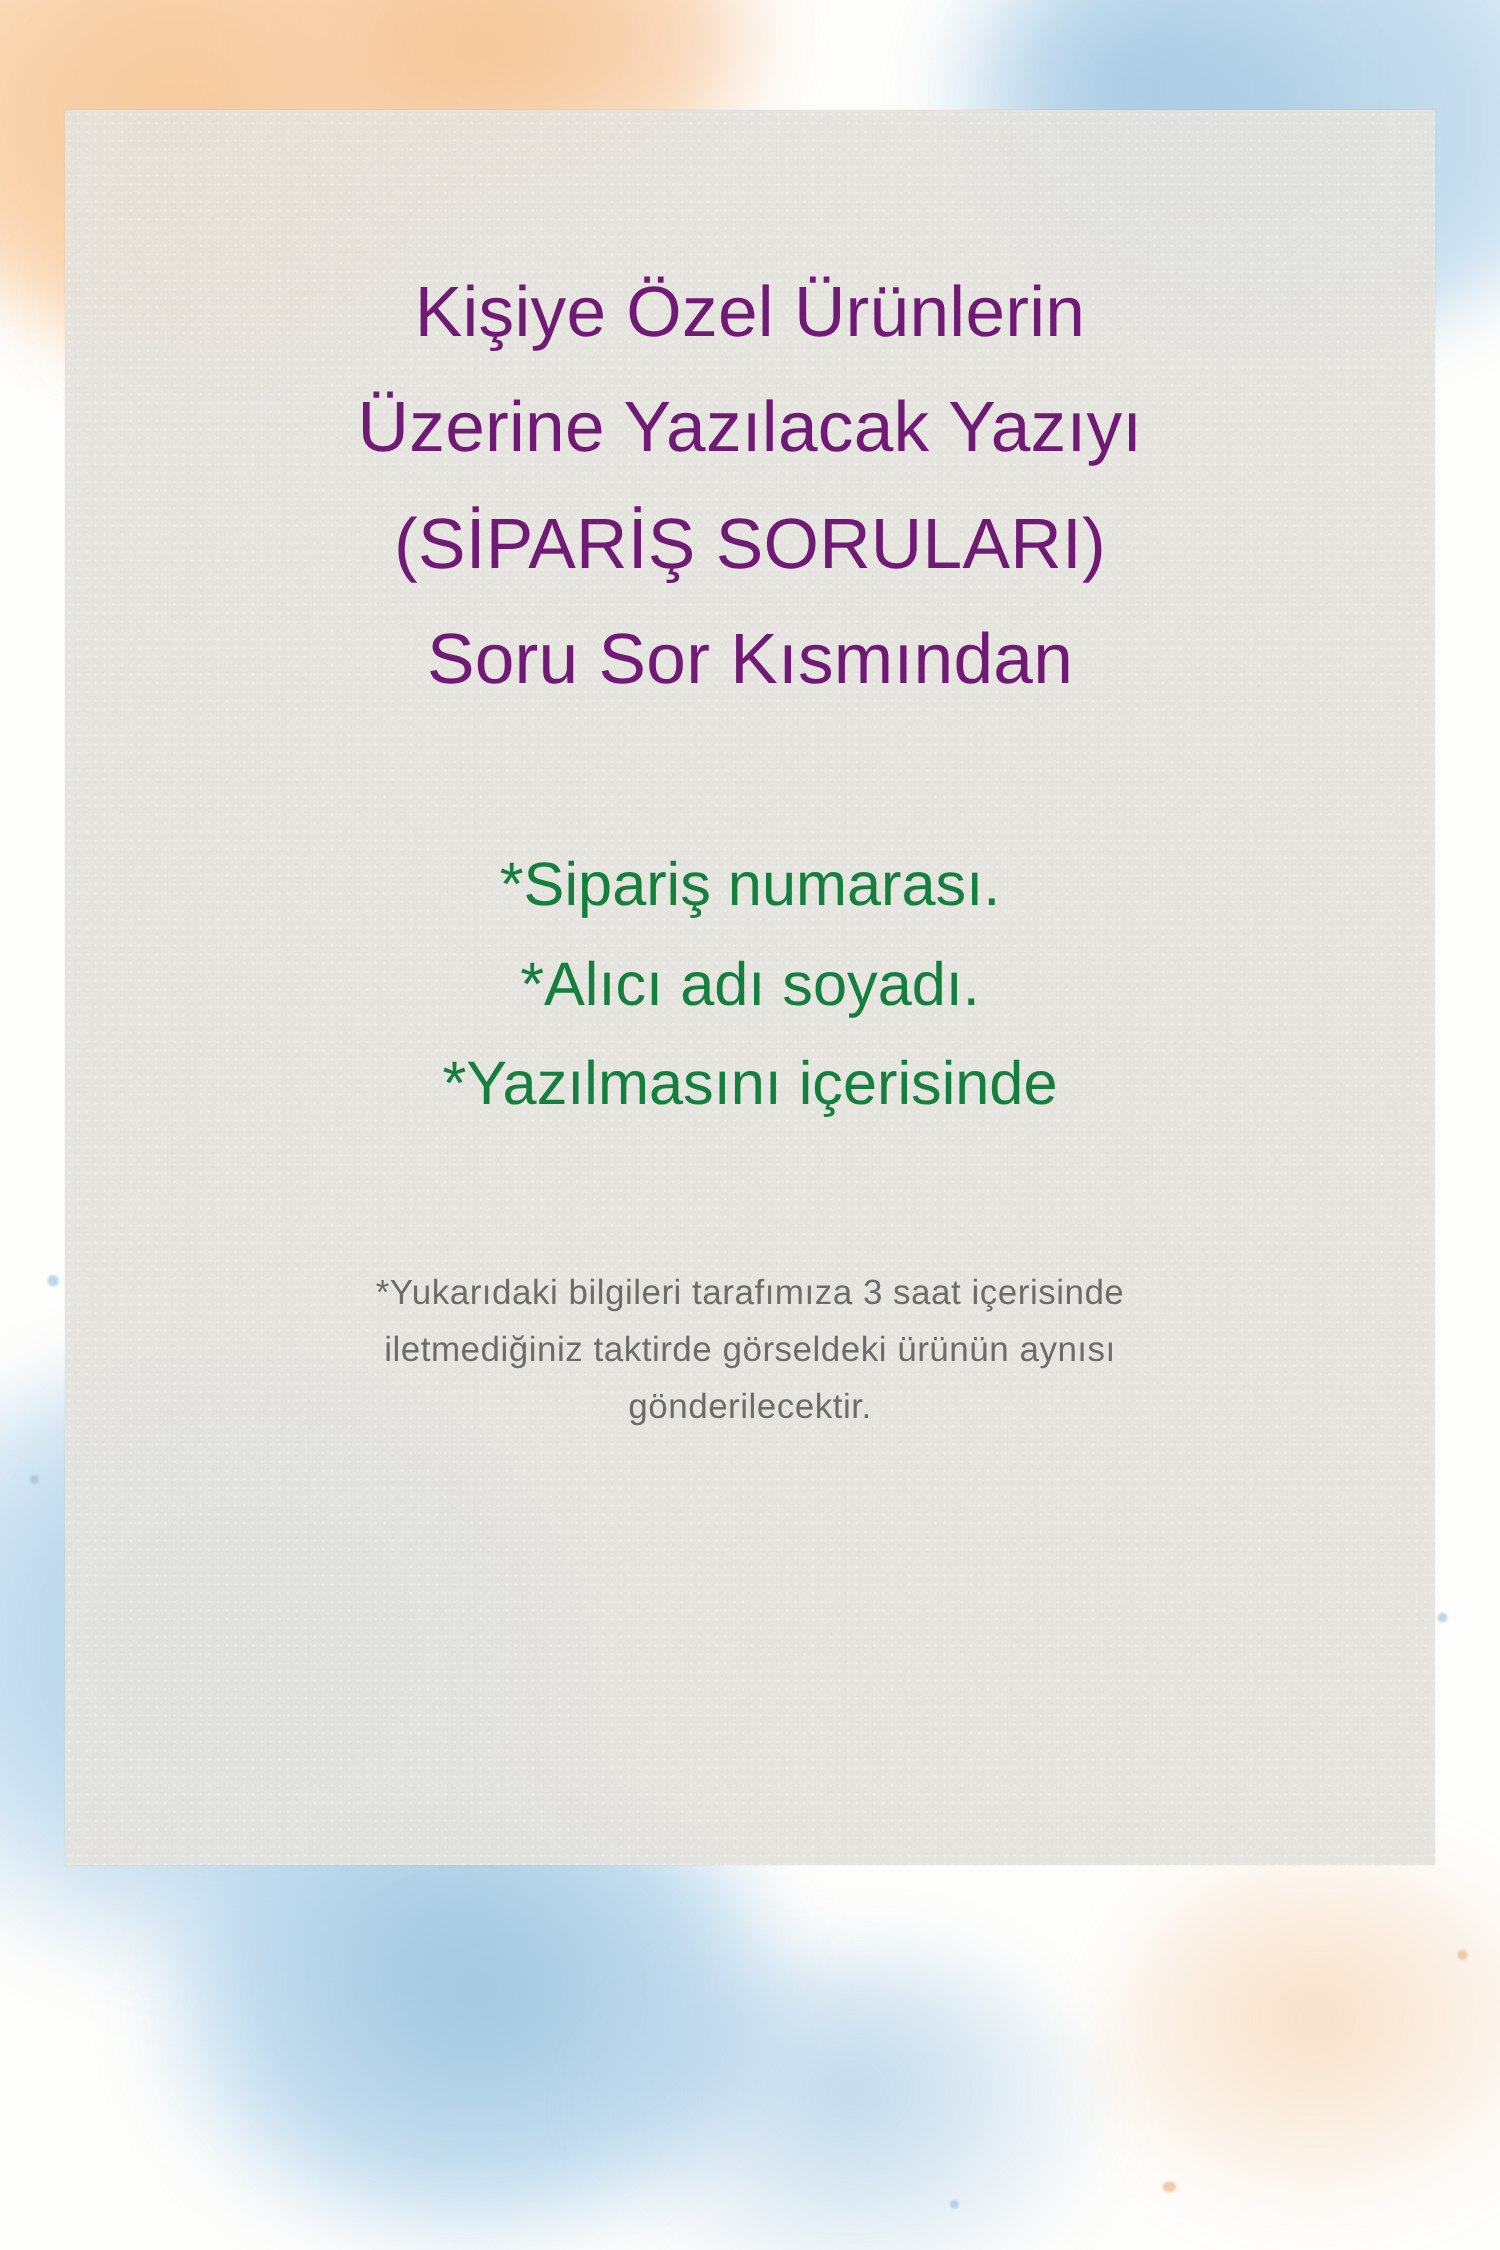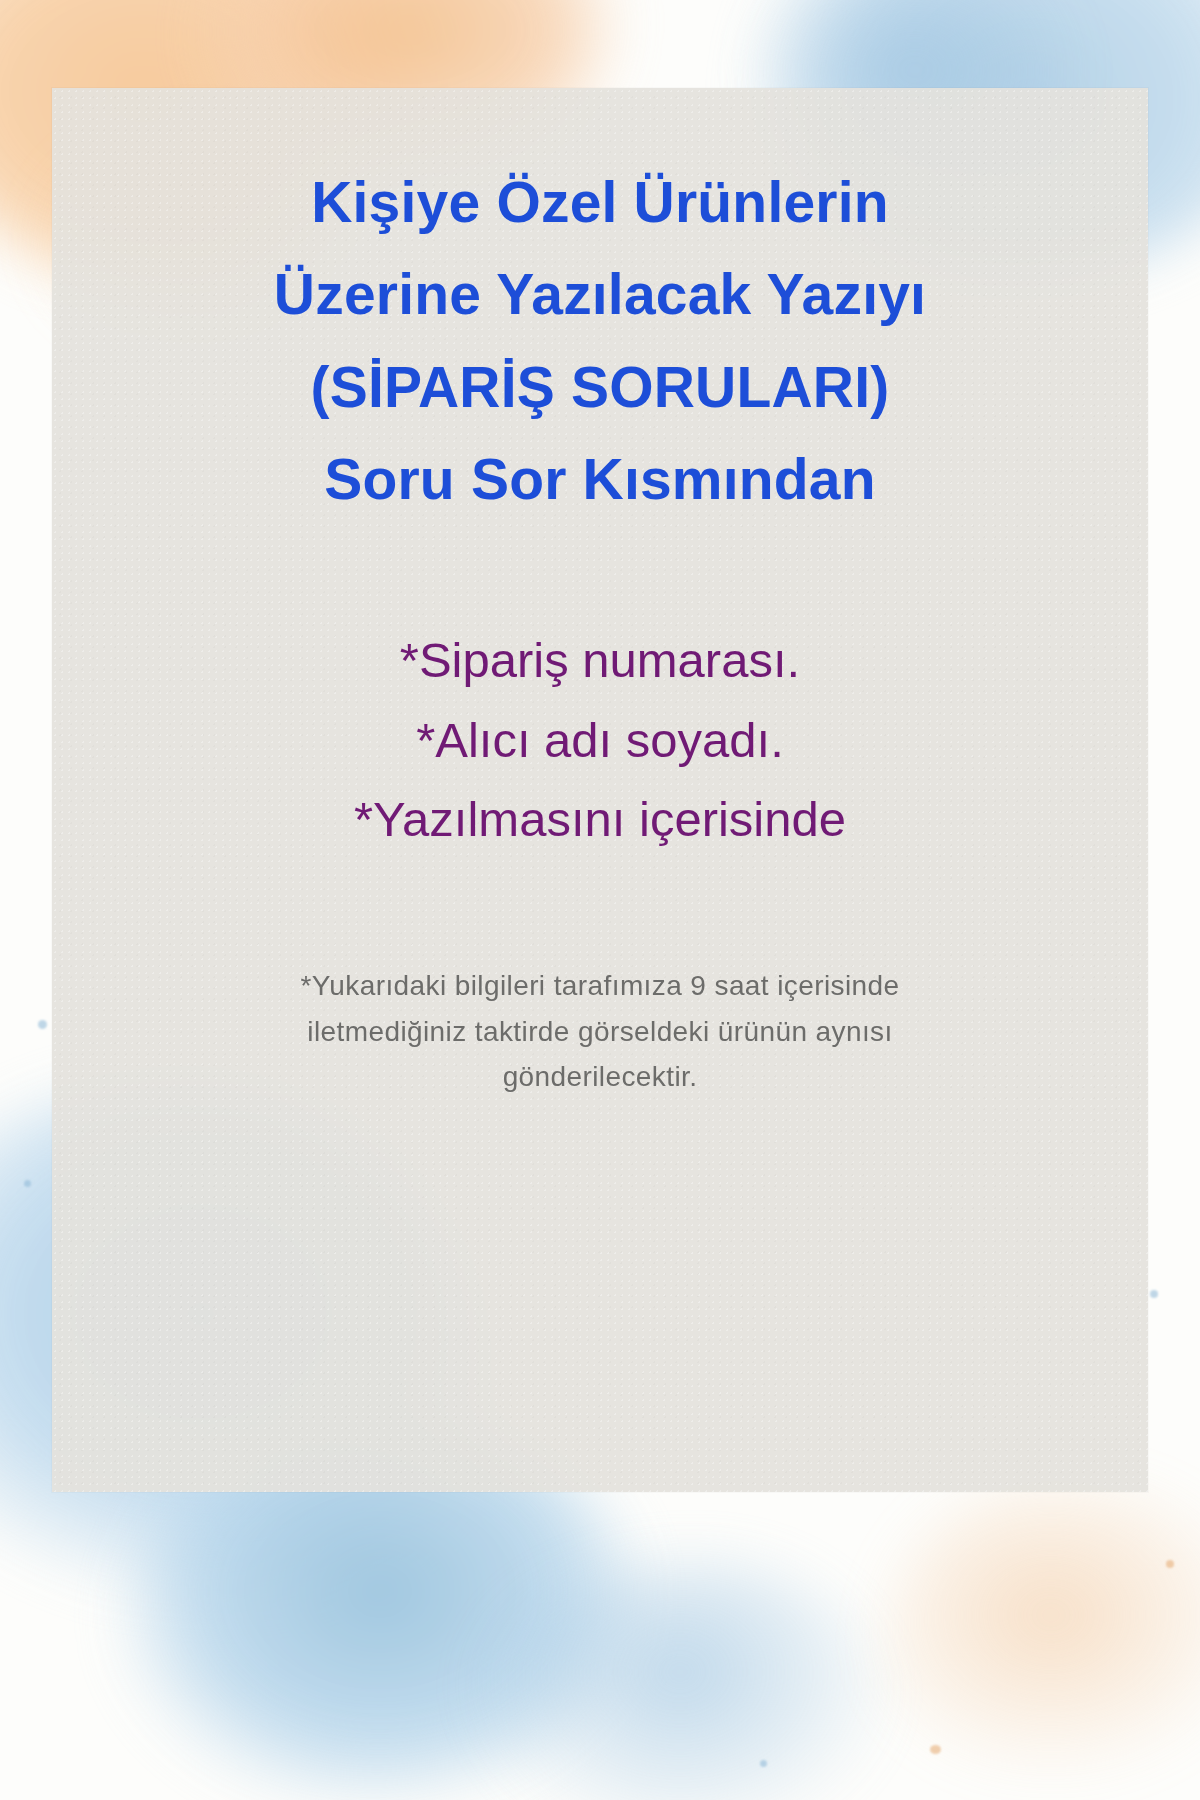--- a/index.html
+++ b/index.html
@@ -135,33 +135,33 @@
 
   .content {
     position: relative;
     z-index: 3;
     padding: 0 70px;
     text-align: center;
   }
 
   .headline {
     margin: 0;
-    padding-top: 68px;
-    color: #1d4ed8;
+    padding-top: 116px;
+    color: #701a75;
     font-size: 57px;
-    font-weight: 700;
+    font-weight: 400;
     line-height: 1.62;
     letter-spacing: .2px;
   }
   .headline .line { display: block; white-space: nowrap; }
 
   .instructions {
     margin: 0;
     padding-top: 96px;
-    color: #701a75;
+    color: #15803d;
     font-size: 49px;
     font-weight: 400;
     line-height: 1.62;
   }
   .instructions .line { display: block; }
   .instructions b { font-weight: 700; }
 
   .footnote {
     margin: 0;
     padding-top: 104px;
@@ -207,21 +207,21 @@
         <span class="line">Soru Sor Kısmından</span>
       </h1>
 
       <p class="instructions">
         <span class="line">*Sipariş numarası.</span>
         <span class="line">*Alıcı adı soyadı.</span>
         <span class="line">*Yazılmasını içerisinde</span>
       </p>
 
       <p class="footnote">
-        <span class="line">*Yukarıdaki bilgileri tarafımıza 9 saat içerisinde</span>
+        <span class="line">*Yukarıdaki bilgileri tarafımıza 3 saat içerisinde</span>
         <span class="line">iletmediğiniz taktirde görseldeki ürünün aynısı</span>
         <span class="line">gönderilecektir.</span>
       </p>
 
     </div>
   </div>
 
 </div>
 
 </body></html>

